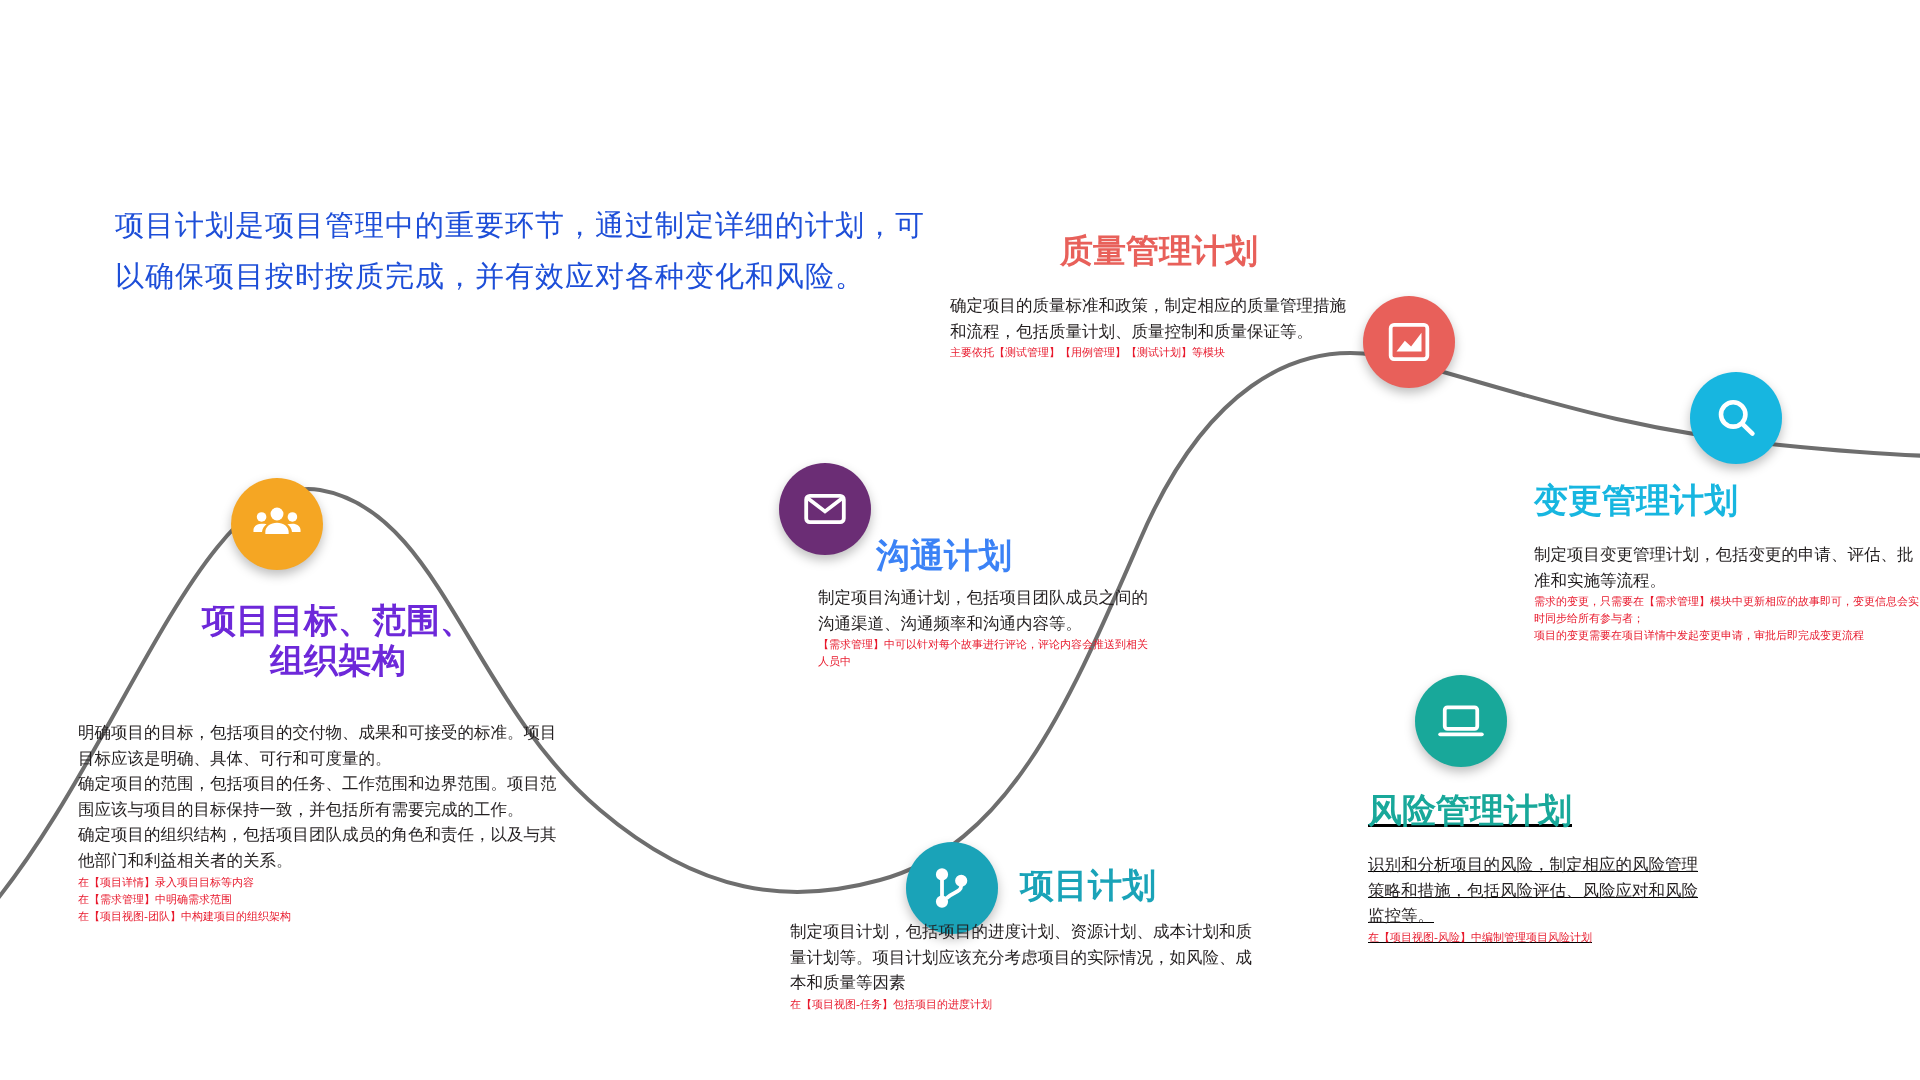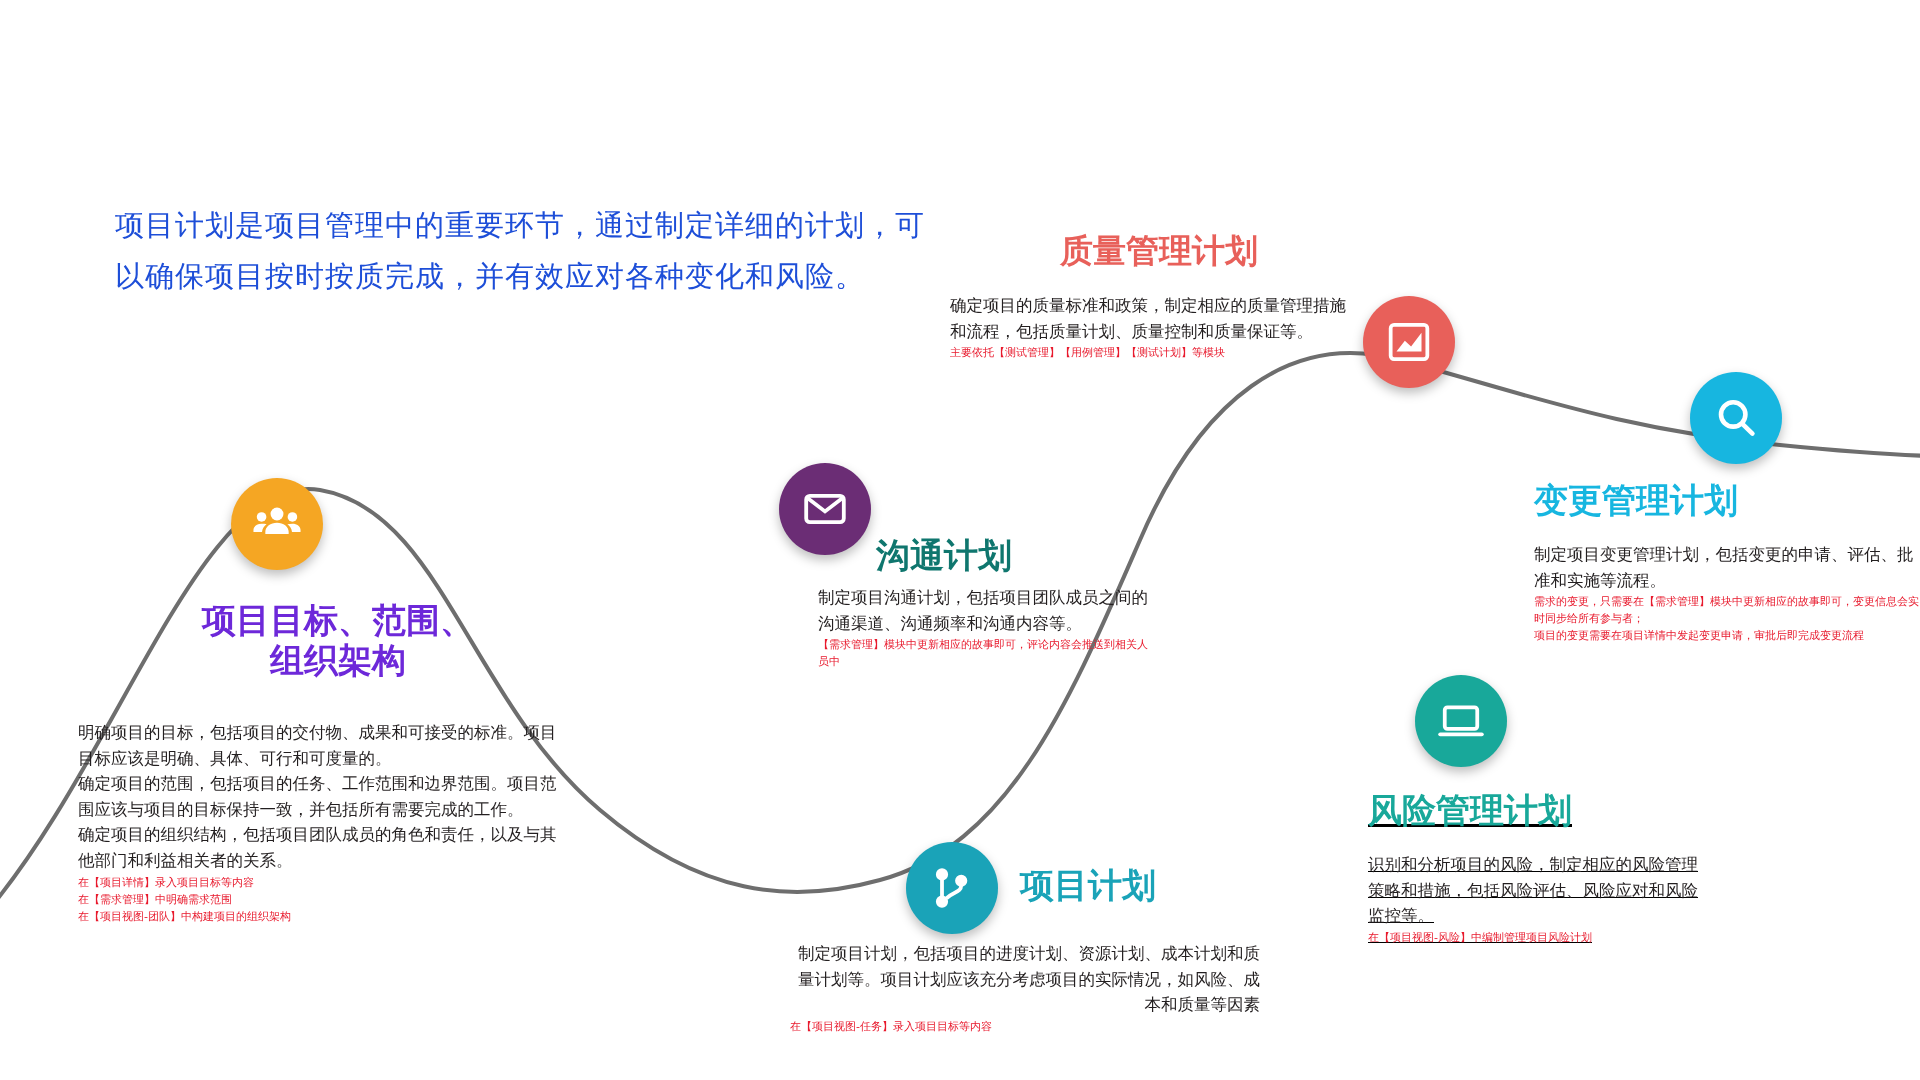--- a/index.html
+++ b/index.html
@@ -157,29 +157,29 @@
 在【项目视图-团队】中构建项目的组织架构</div>
   </div>
 
   <div class="node" style="left:950px; top:232px; width:400px;">
     <div id="title-quality" class="node-title" style="color:#E8605A; padding-left:110px;">质量管理计划</div>
     <div class="node-body" style="margin-top:22px;">确定项目的质量标准和政策，制定相应的质量管理措施和流程，包括质量计划、质量控制和质量保证等。</div>
     <div class="node-note">主要依托【测试管理】【用例管理】【测试计划】等模块</div>
   </div>
 
   <div class="node" style="left:818px; top:535px; width:330px;">
-    <div id="title-comm" class="node-title" style="color:#0f766e; padding-left:58px;">沟通计划</div>
+    <div id="title-comm" class="node-title" style="color:#3b82f6; padding-left:58px;">沟通计划</div>
     <div class="node-body" style="margin-top:4px;">制定项目沟通计划，包括项目团队成员之间的沟通渠道、沟通频率和沟通内容等。</div>
-    <div class="node-note">【需求管理】模块中更新相应的故事即可，评论内容会推送到相关人员中</div>
+    <div class="node-note">【需求管理】中可以针对每个故事进行评论，评论内容会推送到相关人员中</div>
   </div>
 
   <div class="node" style="left:790px; top:865px; width:470px;">
     <div id="title-plan" class="node-title" style="color:#1AA3B8; padding-left:230px;">项目计划</div>
-    <div class="node-body" style="margin-top:36px;text-align:right;">制定项目计划，包括项目的进度计划、资源计划、成本计划和质量计划等。项目计划应该充分考虑项目的实际情况，如风险、成本和质量等因素</div>
-    <div class="node-note">在【项目视图-任务】录入项目目标等内容</div>
+    <div class="node-body" style="margin-top:14px;">制定项目计划，包括项目的进度计划、资源计划、成本计划和质量计划等。项目计划应该充分考虑项目的实际情况，如风险、成本和质量等因素</div>
+    <div class="node-note">在【项目视图-任务】包括项目的进度计划</div>
   </div>
 
   <div class="node" style="left:1534px; top:480px; width:390px;">
     <div id="title-change" class="node-title" style="color:#17B6E0;">变更管理计划</div>
     <div class="node-body" style="margin-top:22px;">制定项目变更管理计划，包括变更的申请、评估、批准和实施等流程。</div>
     <div class="node-note">需求的变更，只需要在【需求管理】模块中更新相应的故事即可，变更信息会实时同步给所有参与者；
 项目的变更需要在项目详情中发起变更申请，审批后即完成变更流程</div>
   </div>
 
   <div class="node" style="left:1368px; top:790px; width:330px;text-decoration:underline;">

